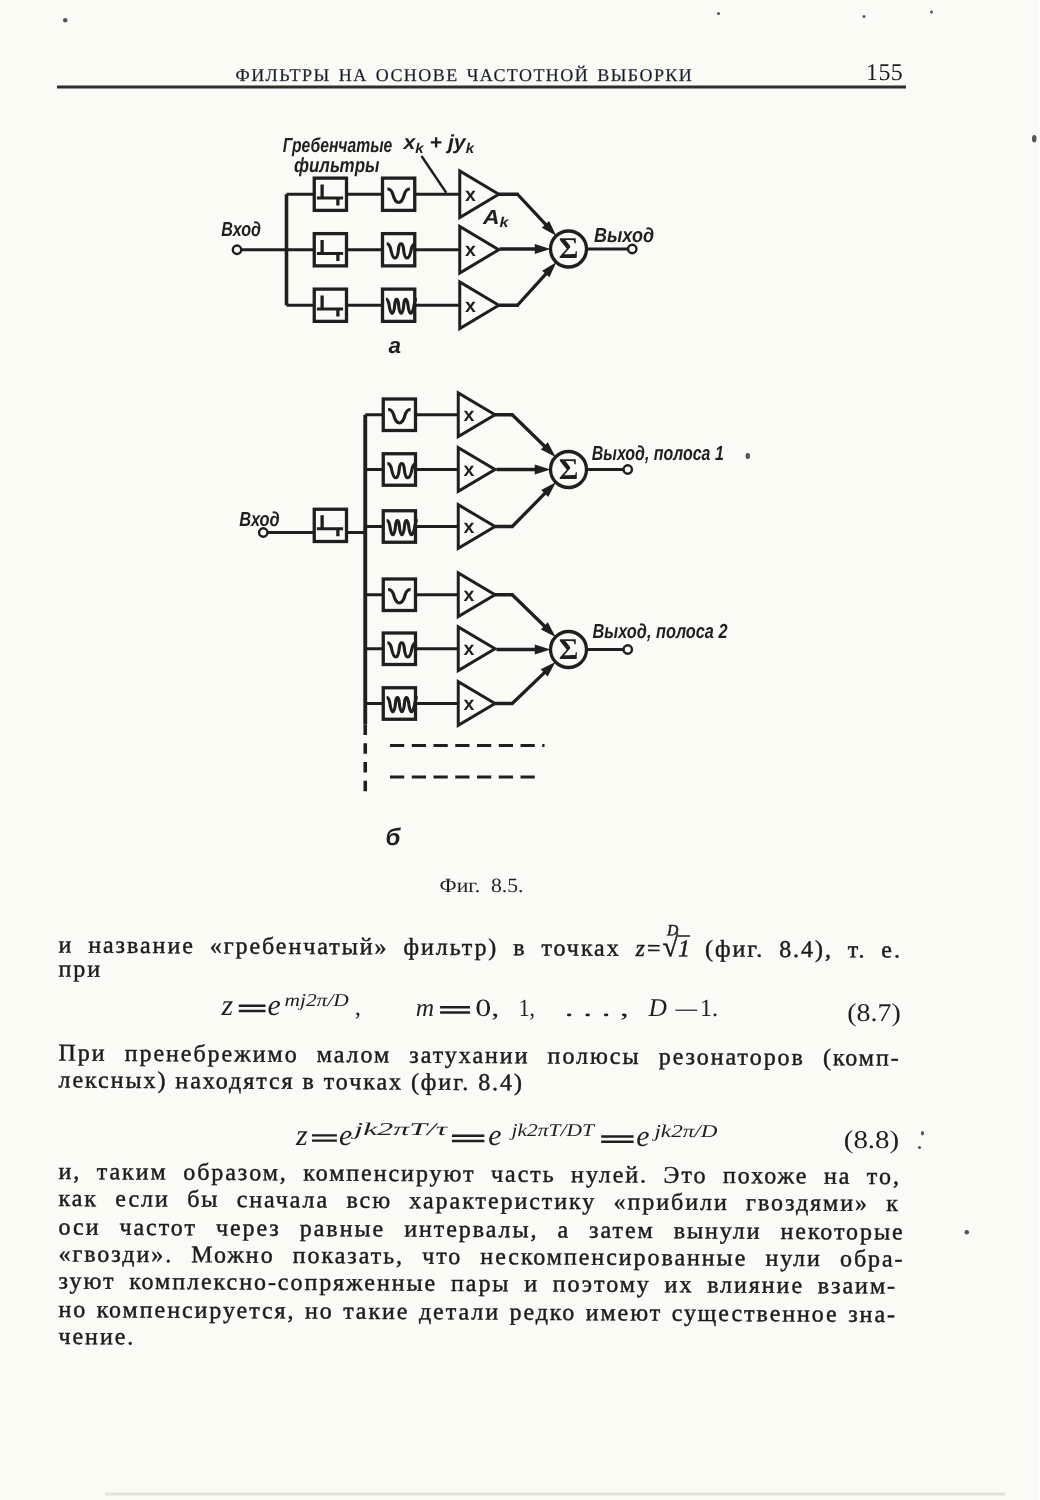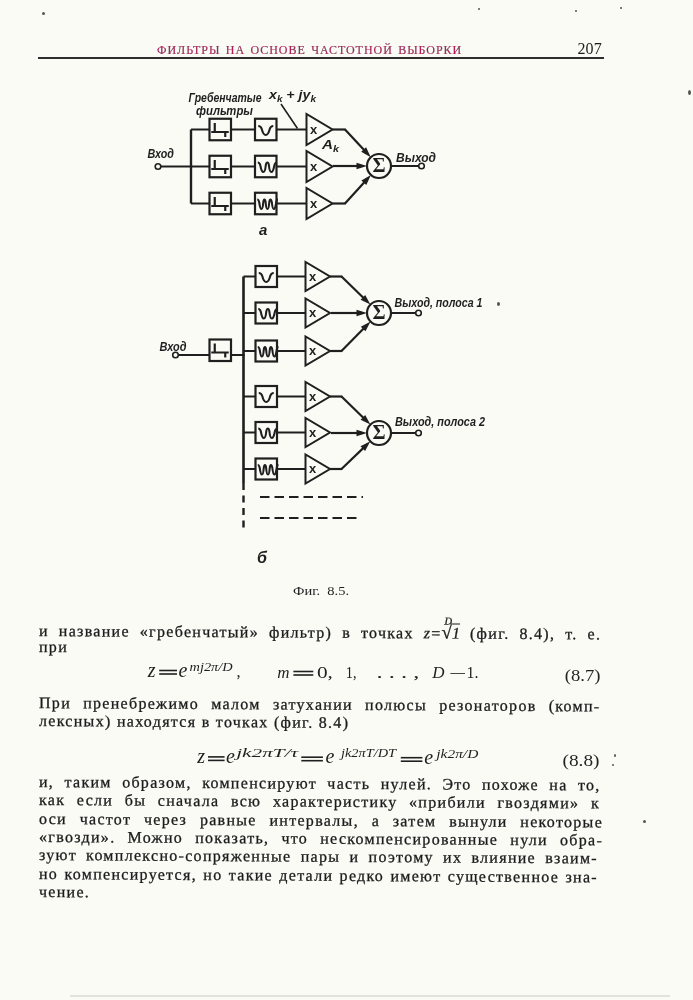--- a/index.html
+++ b/index.html
@@ -1,34 +1,34 @@
 <!DOCTYPE html>
 <html><head><meta charset="utf-8"><style>
 html,body{margin:0;padding:0}
 #page{position:relative;width:693px;height:1000px;background:#fbfbf6;overflow:hidden;filter:blur(0.22px);
   font-family:"Liberation Serif",serif;color:#1c1c1c}
 .hdr{position:absolute;left:157px;top:43.3px;font-size:12px;letter-spacing:0.95px;
-  word-spacing:1.5px;color:#be185d;white-space:nowrap;-webkit-text-stroke:0.2px #555}
+  word-spacing:1.5px;color:#0f172a;white-space:nowrap;-webkit-text-stroke:0.2px #555}
 .pgnum{position:absolute;left:570px;top:39.9px;width:32px;text-align:right;font-size:16px;
   letter-spacing:0.2px}
 .rule{position:absolute;left:38px;top:56.6px;width:566px;height:2px;background:#2e2e2e}
 .txt{position:absolute;left:39px;font-size:16px;line-height:18.35px;letter-spacing:1.3px;
   transform:skewY(0.35deg);transform-origin:0 0;-webkit-text-stroke:0.3px #1a1a1a}
 .jl{display:block;height:18.35px;white-space:nowrap}
 i{font-style:italic}
 .root{position:relative;display:inline-block;font-style:italic;letter-spacing:0}
 .root .idx{position:absolute;top:-10px;left:3px;font-size:10.5px}
 .root .rad{font-size:19px;line-height:1}
 .root .ov{text-decoration:overline}
 .speck{position:absolute;background:#555;border-radius:50%}
 </style></head>
 <body>
 <div id="page">
 <div class="hdr">ФИЛЬТРЫ НА ОСНОВЕ ЧАСТОТНОЙ ВЫБОРКИ</div>
-<div class="pgnum">207</div>
+<div class="pgnum">155</div>
 <div class="rule"></div>
 <svg width="693" height="1000" viewBox="0 0 693 1000" style="position:absolute;left:0;top:0">
       <text x="147.5" y="157.5" font-family="Liberation Sans, sans-serif" font-size="13.5" font-weight="700" font-style="italic" fill="#1f1f1f" textLength="26.5" lengthAdjust="spacingAndGlyphs">Вход</text>
       <circle cx="158" cy="166.5" r="2.8" fill="#fbfbf6" stroke="#1f1f1f" stroke-width="1.6"></circle>
       <line x1="160.8" y1="166.5" x2="192.0" y2="166.5" stroke="#1f1f1f" stroke-width="2.0"></line>
       <line x1="191.0" y1="129.5" x2="191.0" y2="203.5" stroke="#1f1f1f" stroke-width="2.4"></line>
       <line x1="191.0" y1="129.5" x2="209.5" y2="129.5" stroke="#1f1f1f" stroke-width="2.0"></line>
       <rect x="209.5" y="118.75" width="21.5" height="21.5" fill="none" stroke="#1f1f1f" stroke-width="2.2"></rect>
       <line x1="214.75" y1="123.0" x2="214.75" y2="132.0" stroke="#1f1f1f" stroke-width="2.2"></line>
       <line x1="211.25" y1="132.0" x2="228.75" y2="132.0" stroke="#1f1f1f" stroke-width="2.0"></line>

